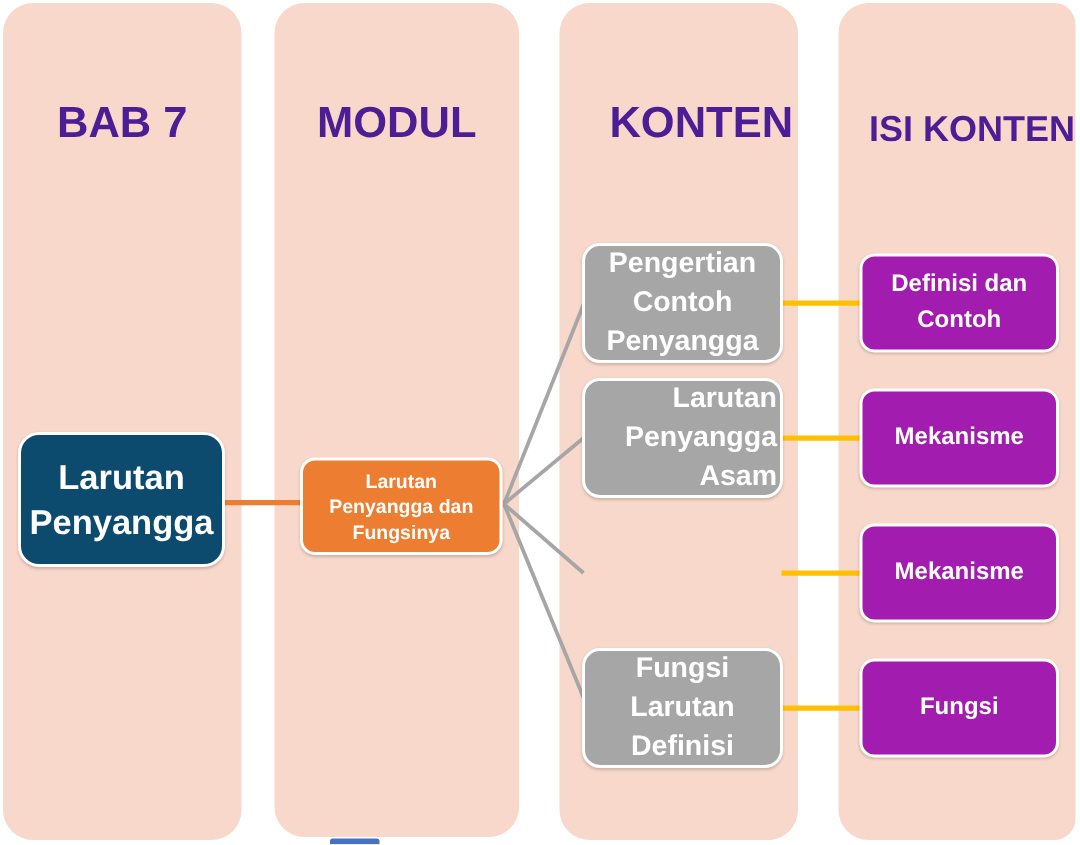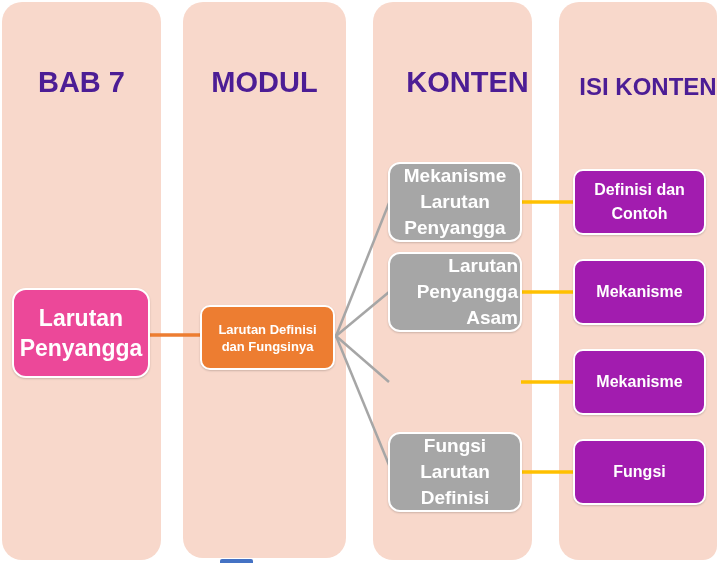--- a/index.html
+++ b/index.html
@@ -22,21 +22,21 @@
   #hdr-2{left:183px;width:163px;}
   #hdr-3{left:375px;width:185px;}
   #hdr-4{left:559px;width:178px;top:71px;font-size:24px;}
   #edges{position:absolute;left:0;top:0;z-index:1;}
   .node{
     position:absolute;z-index:2;display:flex;align-items:center;justify-content:center;
     color:#ffffff;font-weight:bold;text-align:center;box-sizing:border-box;
     border:2.5px solid #ffffff;box-shadow:0 1px 2px rgba(0,0,0,0.18);
   }
   #node-bab{
-    left:12px;top:288px;width:138px;height:90px;background:#ec4899;
+    left:12px;top:288px;width:138px;height:90px;background:#0c4a6e;
     border-radius:14px;font-size:23px;line-height:30px;
   }
   #node-modul{
     left:200px;top:305px;width:135px;height:65px;background:#ed7d31;
     border-radius:10px;font-size:13px;line-height:17px;
   }
   #node-modul .lbl{max-width:100px;}
   .gray-node{
     left:388px;width:134px;height:80px;background:#a6a6a6;
     border-radius:12px;font-size:19px;line-height:26px;
@@ -79,25 +79,25 @@
     <line x1="521" y1="292" x2="574" y2="292" stroke="#ffc000" stroke-width="3.5"></line>
     <line x1="521" y1="382" x2="574" y2="382" stroke="#ffc000" stroke-width="3.5"></line>
     <line x1="521" y1="472" x2="574" y2="472" stroke="#ffc000" stroke-width="3.5"></line>
   </svg>
 
   <div class="node" id="node-bab">
     <span class="lbl">Larutan Penyangga</span>
   </div>
 
   <div class="node" id="node-modul">
-    <span class="lbl">Larutan Definisi dan Fungsinya</span>
+    <span class="lbl">Larutan Penyangga dan Fungsinya</span>
   </div>
 
   <div class="node gray-node" id="node-k1">
-    <span class="lbl">Mekanisme Larutan Penyangga</span>
+    <span class="lbl">Pengertian Contoh Penyangga</span>
   </div>
   <div class="node gray-node" id="node-k2">
     <span class="lbl">Larutan Penyangga Asam</span>
   </div>
   <div class="node gray-node" id="node-k4">
     <span class="lbl">Fungsi Larutan Definisi</span>
   </div>
 
   <div class="node yellow-node" id="node-i1">
     <span class="lbl">Definisi dan Contoh</span>

